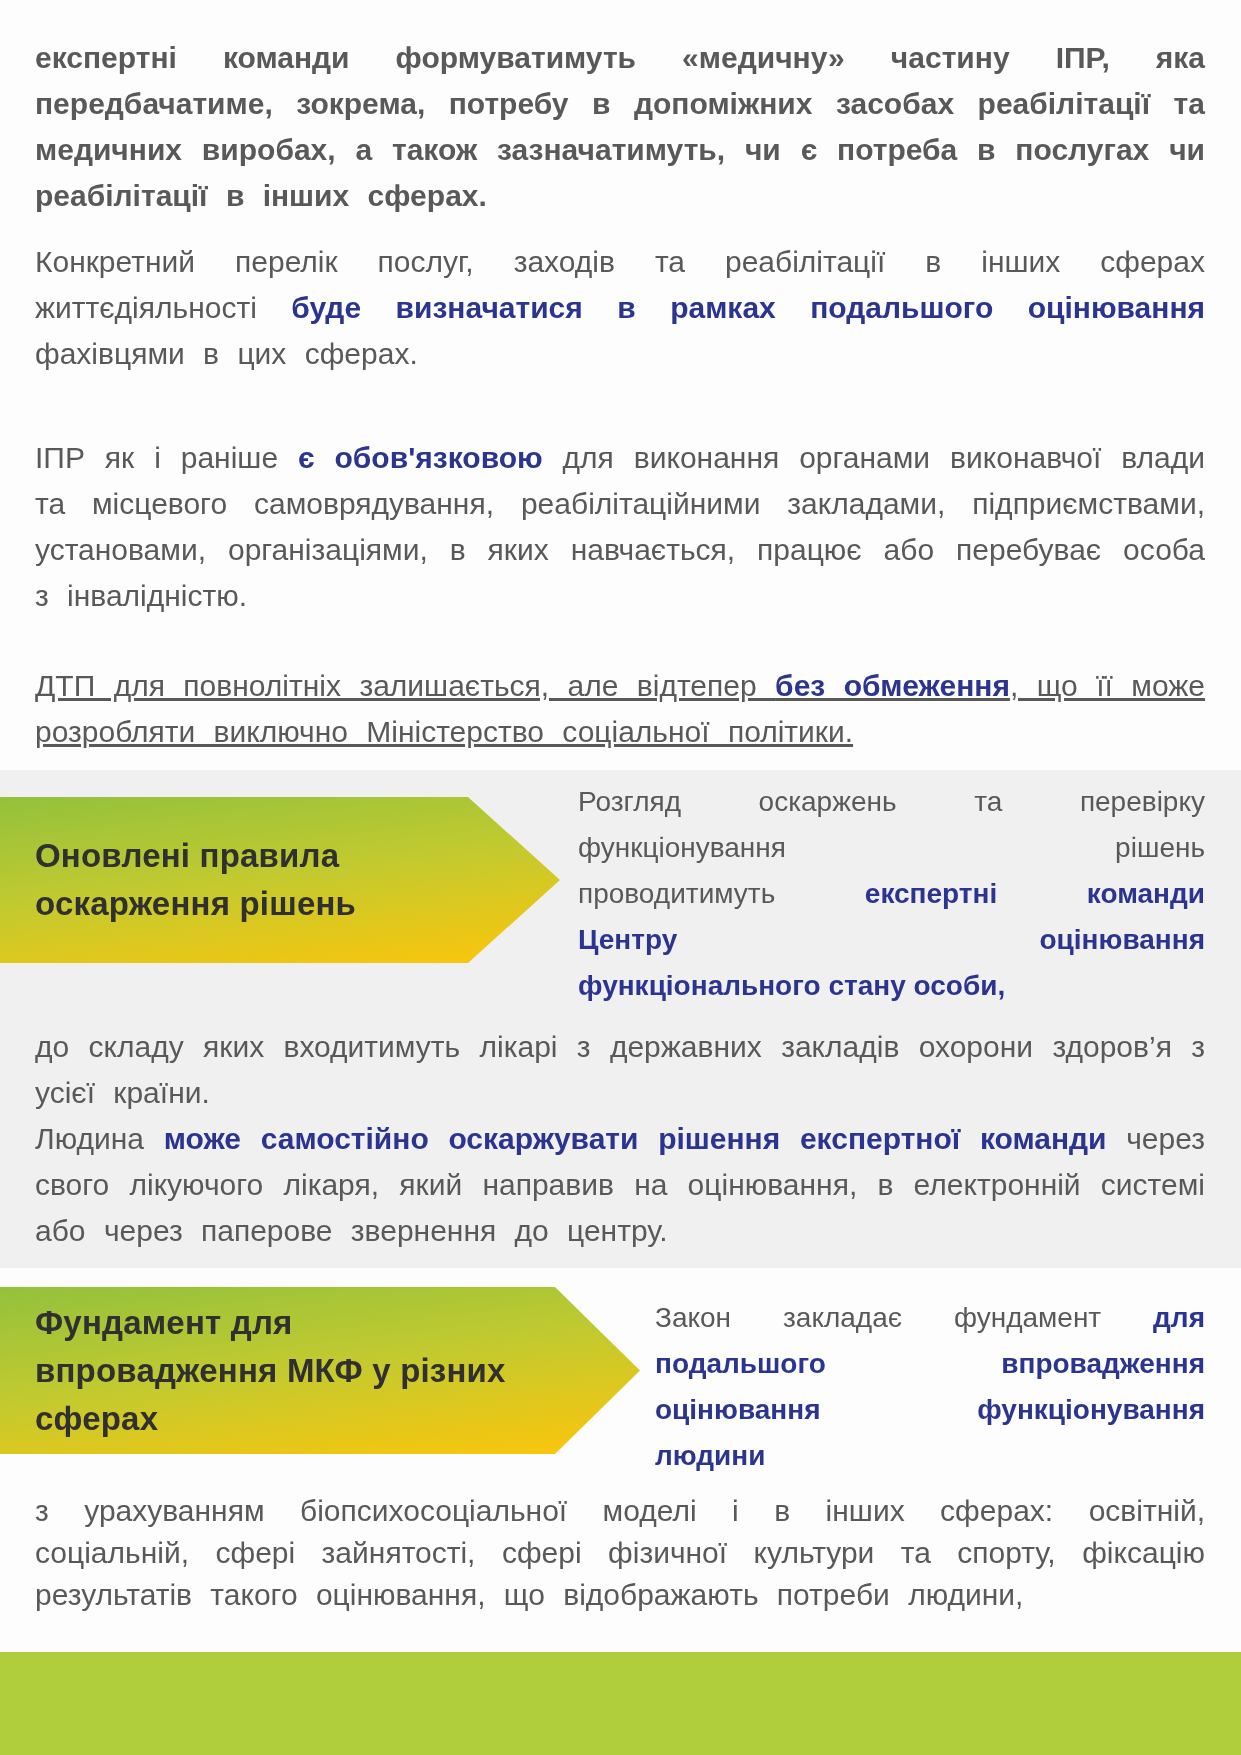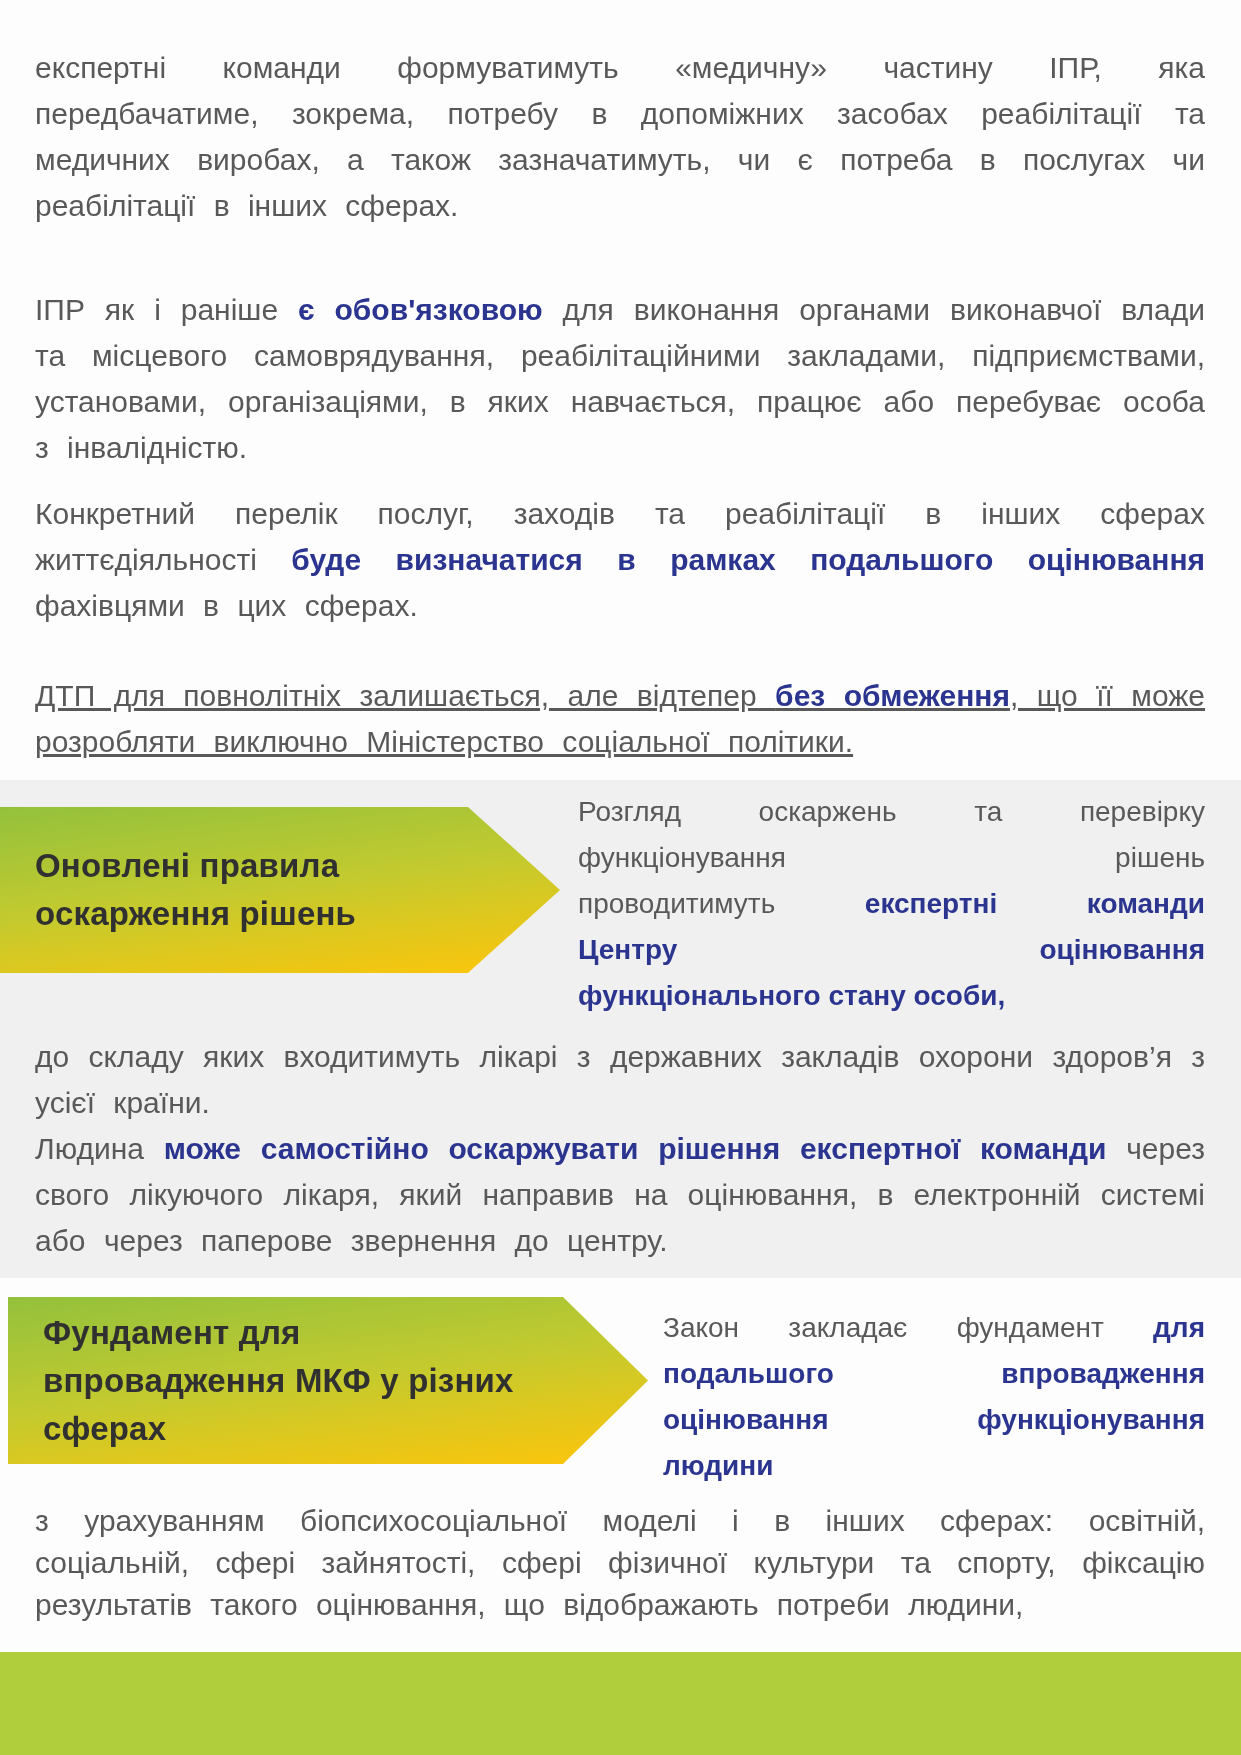--- a/index.html
+++ b/index.html
@@ -30,21 +30,21 @@
   .para{
     font-size:30px;
     line-height:46px;
     color:var(--body-color);
     text-align:justify;
     word-spacing:10px;
     margin:0;
   }
   .accent{color:var(--accent);font-weight:bold;}
 
-  #p1{margin-top:45px;}
+  #p1{margin-top:35px;font-weight:bold;}
   #p2{margin-top:20px;}
   #p3{margin-top:58px;}
   #p4{margin-top:44px;text-decoration:underline;}
 
   
   .band{
     background:var(--band-bg);
     margin-top:15px;
     padding:9px 0 14px 0;
   }
@@ -86,40 +86,40 @@
     font-size:28px;
     line-height:46px;
     color:var(--body-color);
   }
   .side-line{text-align:justify;text-align-last:justify;}
   .side-line.no-just{text-align:center;text-align-last:left;}
   .band-paragraphs{margin-top:15px;}
 
   
   .white-section{background:transparent;}
-  .row2{margin-top:19px;padding-left:8px;}
+  .row2{margin-top:19px;}
   .side-col-2{margin-left:15px;margin-top:8px;}
   #p7{margin-top:11px;line-height:42px;}
 
   .footer-bar{
     position:absolute;
     left:0;top:1652px;
     width:100%;height:103px;
     background:var(--footer);
   }
 </style>
 </head>
 <body>
 
 <div class="page">
 
   <div class="pad">
     <p id="p1" class="para">експертні команди формуватимуть «медичну» частину ІПР, яка передбачатиме, зокрема, потребу в допоміжних засобах реабілітації та медичних виробах, а також зазначатимуть, чи є потреба в послугах чи реабілітації в інших сферах.</p>
+    <p id="p2" class="para">Конкретний перелік послуг, заходів та реабілітації в інших сферах життєдіяльності <span class="accent">буде визначатися в рамках подальшого оцінювання</span> фахівцями в цих сферах.</p>
     <p id="p3" class="para">ІПР як і раніше <span class="accent">є обов'язковою</span> для виконання органами виконавчої влади та місцевого самоврядування, реабілітаційними закладами, підприємствами, установами, організаціями, в яких навчається, працює або перебуває особа з інвалідністю.</p>
-    <p id="p2" class="para">Конкретний перелік послуг, заходів та реабілітації в інших сферах життєдіяльності <span class="accent">буде визначатися в рамках подальшого оцінювання</span> фахівцями в цих сферах.</p>
     <p id="p4" class="para">ДТП для повнолітніх залишається, але відтепер <span class="accent">без обмеження</span>, що її може розробляти виключно Міністерство соціальної політики.</p>
   </div>
 
   <section class="band">
     <div class="callout-row">
       <div class="arrow-callout arrow-1">
         <h2 class="callout-title">Оновлені правила оскарження рішень</h2>
       </div>
       <div class="side-col">
           <div class="side-line">Розгляд оскаржень та перевірку</div>

